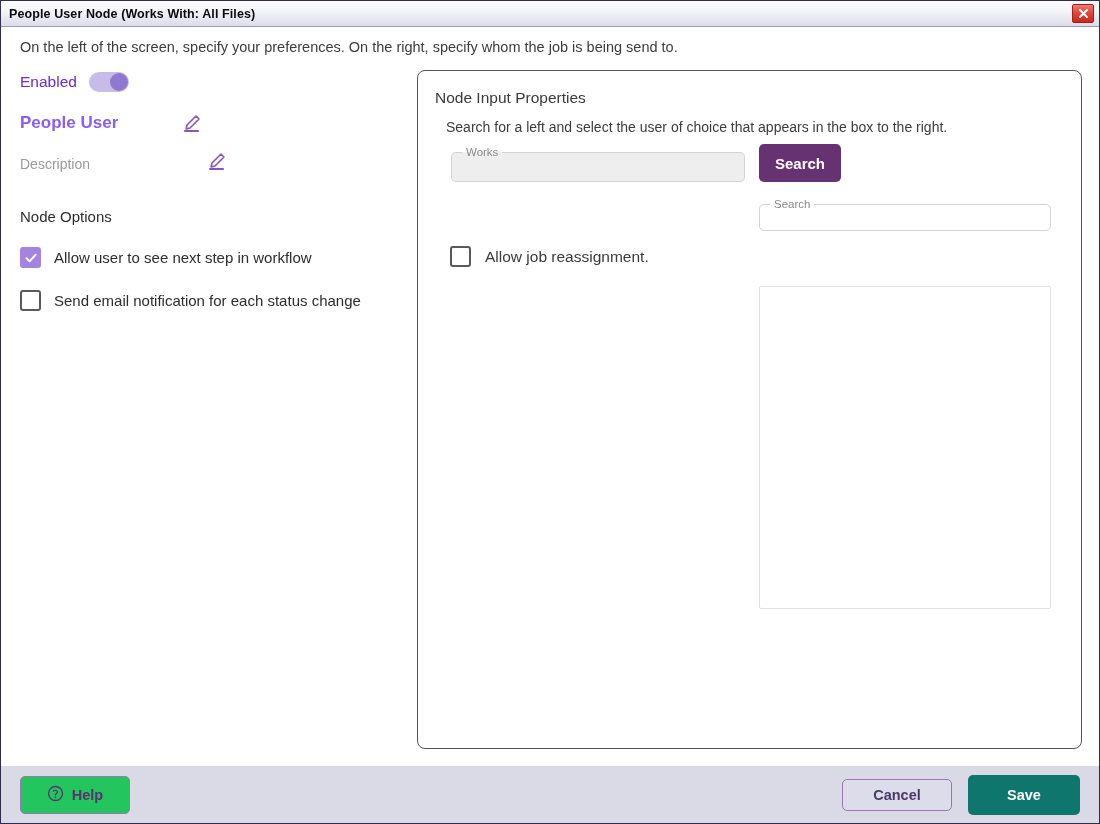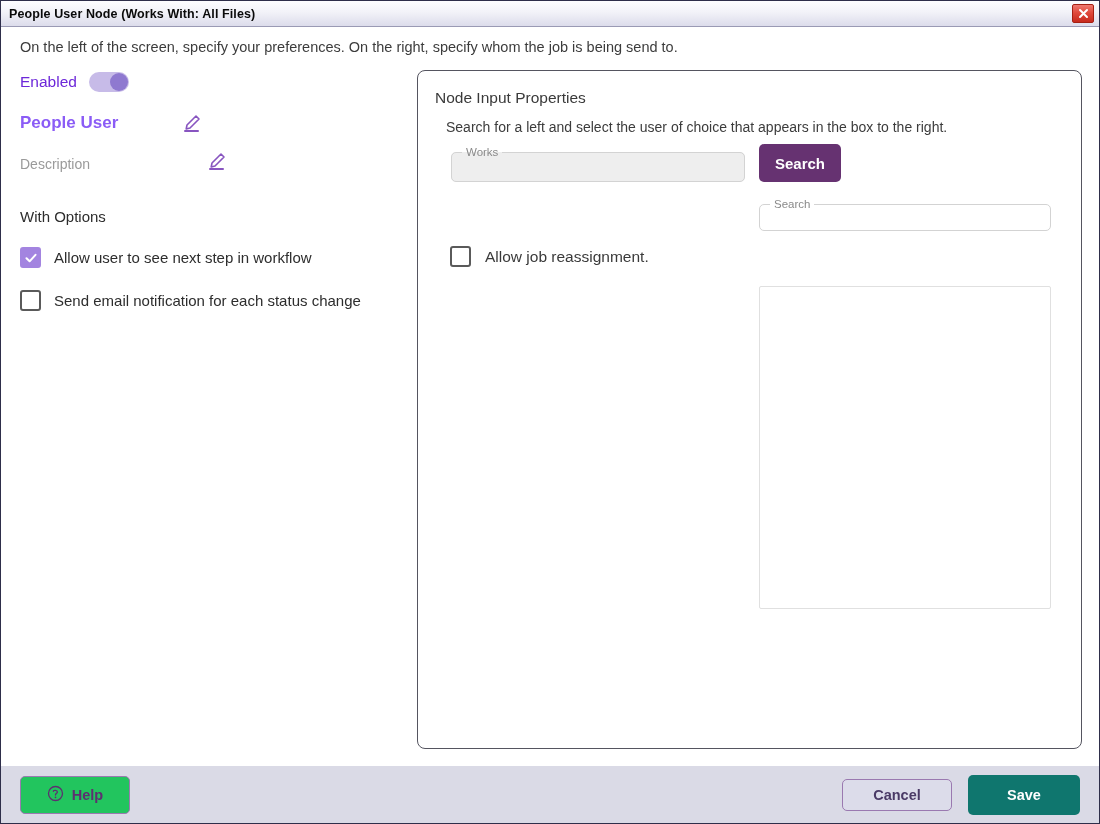--- a/index.html
+++ b/index.html
@@ -345,21 +345,21 @@
       <div class="desc-row">
         <span class="node-desc">Description</span>
         <span class="pencil-icon">
           <svg width="22" height="22" viewBox="0 0 22 22" aria-hidden="true">
             <path d="M16 4 L7 13 L6.2 17 L10 16 L19 7 Z" fill="none" stroke="#8855c0" stroke-width="1.6" stroke-linejoin="round"></path>
             <path d="M5 19 L18 19" stroke="#8855c0" stroke-width="2" stroke-linecap="round"></path>
           </svg>
         </span>
       </div>
 
-      <div class="section-title">With Options</div>
+      <div class="section-title">Node Options</div>
 
       <div class="check-row">
         <span class="checkbox checked">
           <svg width="14" height="14" viewBox="0 0 14 14" aria-hidden="true">
             <path d="M2.5 7.2 L5.6 10.3 L11.5 3.8" stroke="#ffffff" stroke-width="2" fill="none" stroke-linecap="round" stroke-linejoin="round"></path>
           </svg>
         </span>
         <span class="check-label">Allow user to see next step in workflow</span>
       </div>
 

